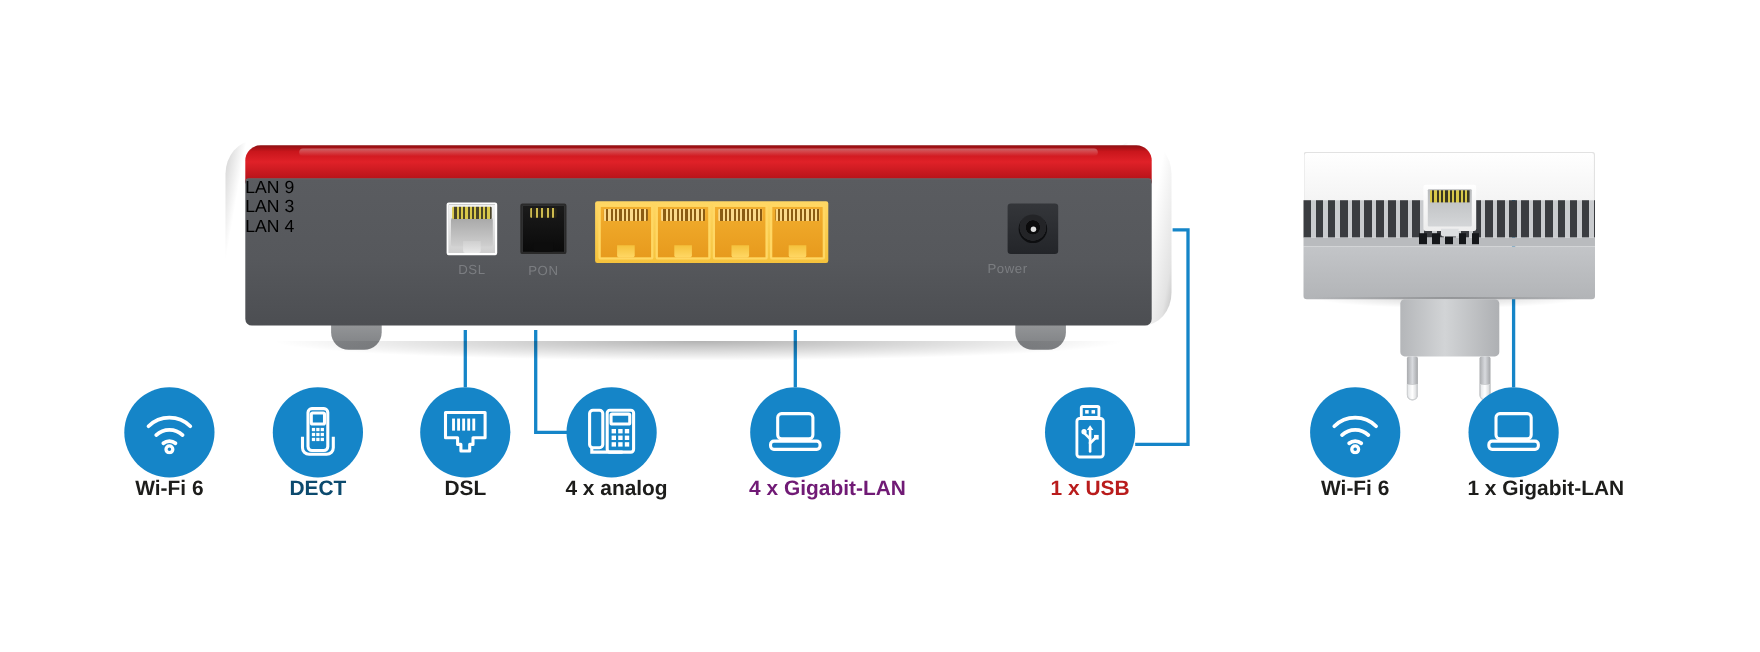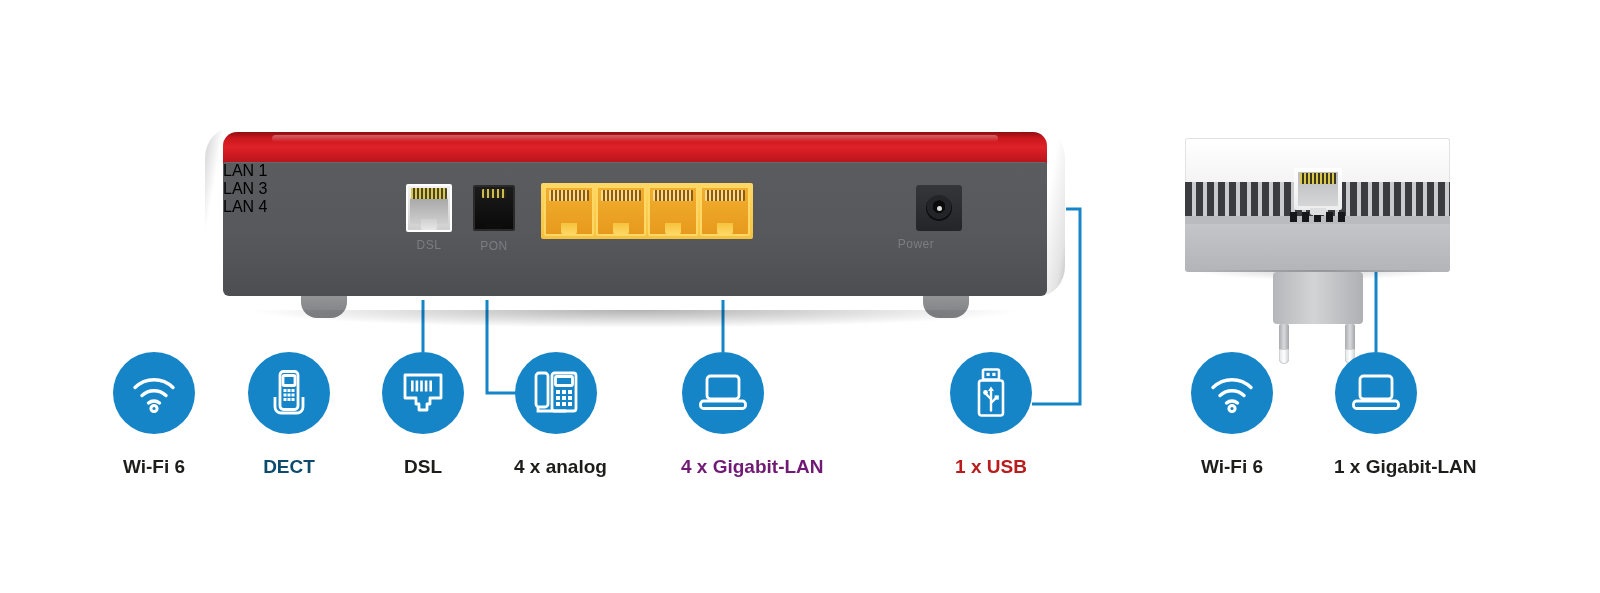--- a/index.html
+++ b/index.html
@@ -193,21 +193,20 @@
   
   .feature { position: absolute; text-align: center; }
   .circle {
     width: 82px; height: 82px; border-radius: 50%;
     background: var(--accent, #1585c8);
     display: flex; align-items: center; justify-content: center;
     margin: 0 auto;
   }
   .circle svg { display:block; }
   .flabel {
-    margin-top: 22px;
     font-size: 19px; font-weight: bold; color: #1d1d1b;
     white-space: nowrap;
     font-family: "Liberation Sans", sans-serif;
   }
 </style>
 </head>
 <body>
 
 <div class="stage">
 
@@ -274,21 +273,21 @@
             <div class="shell"></div>
               <div class="pins"></div>
               <div class="innerkey"></div>
           </div>
           <div class="jack lan">
             <div class="shell"></div>
               <div class="pins"></div>
               <div class="innerkey"></div>
           </div>
         </div>
-        <div class="plabel" style="left:346px; top:97px;">LAN 1</div>
+        <div class="plabel" style="left:346px; top:97px;">LAN 9</div>
         <div class="plabel" style="left:454px; top:97px;">LAN 3</div>
         <div class="plabel" style="left:508px; top:97px;">LAN 4</div>
 
         <div class="port" style="left:693px; top:23px;">
           <div class="pwr">
             <div class="ring">
                 <div class="pin"></div>
               </div>
           </div>
           <div class="plabel" style="top:52px;">Power</div>

